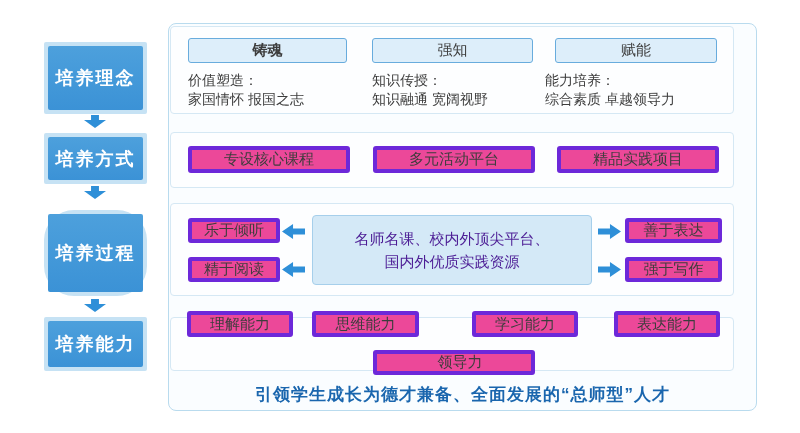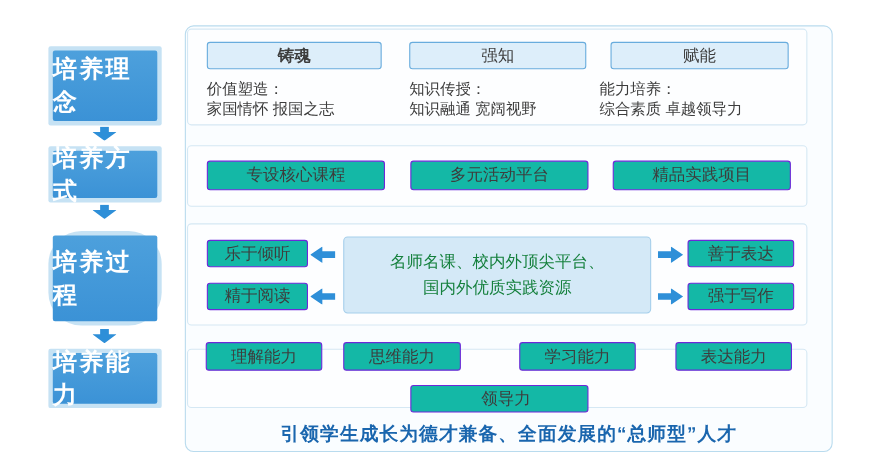--- a/index.html
+++ b/index.html
@@ -7,21 +7,21 @@
     position:relative; width:800px; height:433px; background:#ffffff;
     font-family:"Liberation Sans","DejaVu Sans",sans-serif; overflow:hidden;
   }
   .abs { position:absolute; box-sizing:border-box; }
 
   
   .stage { background:#c6e2f4; padding:4px; border-radius:2px; }
   .stage-inner {
     width:100%; height:100%; border-radius:2px;
     background:linear-gradient(180deg,#4da0dc,#3b92d6);
-    color:#ffffff; font-weight:bold; font-size:22px; letter-spacing:2px;
+    color:#ffffff; font-weight:bold; font-size:18px; letter-spacing:2px;
     display:flex; align-items:center; justify-content:center;
   }
 
   
   .down-arrow { width:22px; height:13px; background:#2e8fd8;
     clip-path:polygon(32% 0, 68% 0, 68% 38%, 100% 38%, 50% 100%, 0 38%, 32% 38%); }
   .left-arrow { width:23px; height:15px; background:#2e8fd8;
     clip-path:polygon(100% 30%, 48% 30%, 48% 0, 0 50%, 48% 100%, 48% 70%, 100% 70%); }
   .right-arrow { width:23px; height:15px; background:#2e8fd8;
     clip-path:polygon(0 30%, 52% 30%, 52% 0, 100% 50%, 52% 100%, 52% 70%, 0 70%); }
@@ -30,28 +30,28 @@
   .panel { border:1px solid #b9dbee; border-radius:8px; background:#fafdff; }
   .rowbox { background:#fdfeff; border:1px solid #d5e8f4; border-radius:4px; }
 
   
   .pill {
     background:#ddeefa; border:1px solid #68acdd; border-radius:3px;
     display:flex; align-items:center; justify-content:center;
     font-size:15px; color:#3d3d3d;
   }
   .chip {
-    background:#14b8a6; border:1px solid #6d28d9; border-radius:3px;
+    background:#ec4899; border:4px solid #6d28d9; border-radius:3px;
     display:flex; align-items:center; justify-content:center;
     font-size:15px; color:#3d3d3d;
   }
   .centerbox {
     background:#d4e9f7; border:1px solid #a6cfeb; border-radius:4px;
     display:flex; flex-direction:column; align-items:center; justify-content:center;
-    font-size:15px; line-height:23px; color:#15803d; text-align:right;
+    font-size:15px; line-height:23px; color:#4c1d95; text-align:right;
   }
   .coltext { text-align:left; font-size:14px; color:#3d3d3d; line-height:19px; }
   .footer { text-align:center; font-weight:bold; font-size:17px; color:#1a66ae; letter-spacing:1px; }
 </style>
 </head>
 <body>
 
 <div class="canvas">
 
   <div class="abs stage" style="left:44px; top:42px; width:103px; height:72px;">

